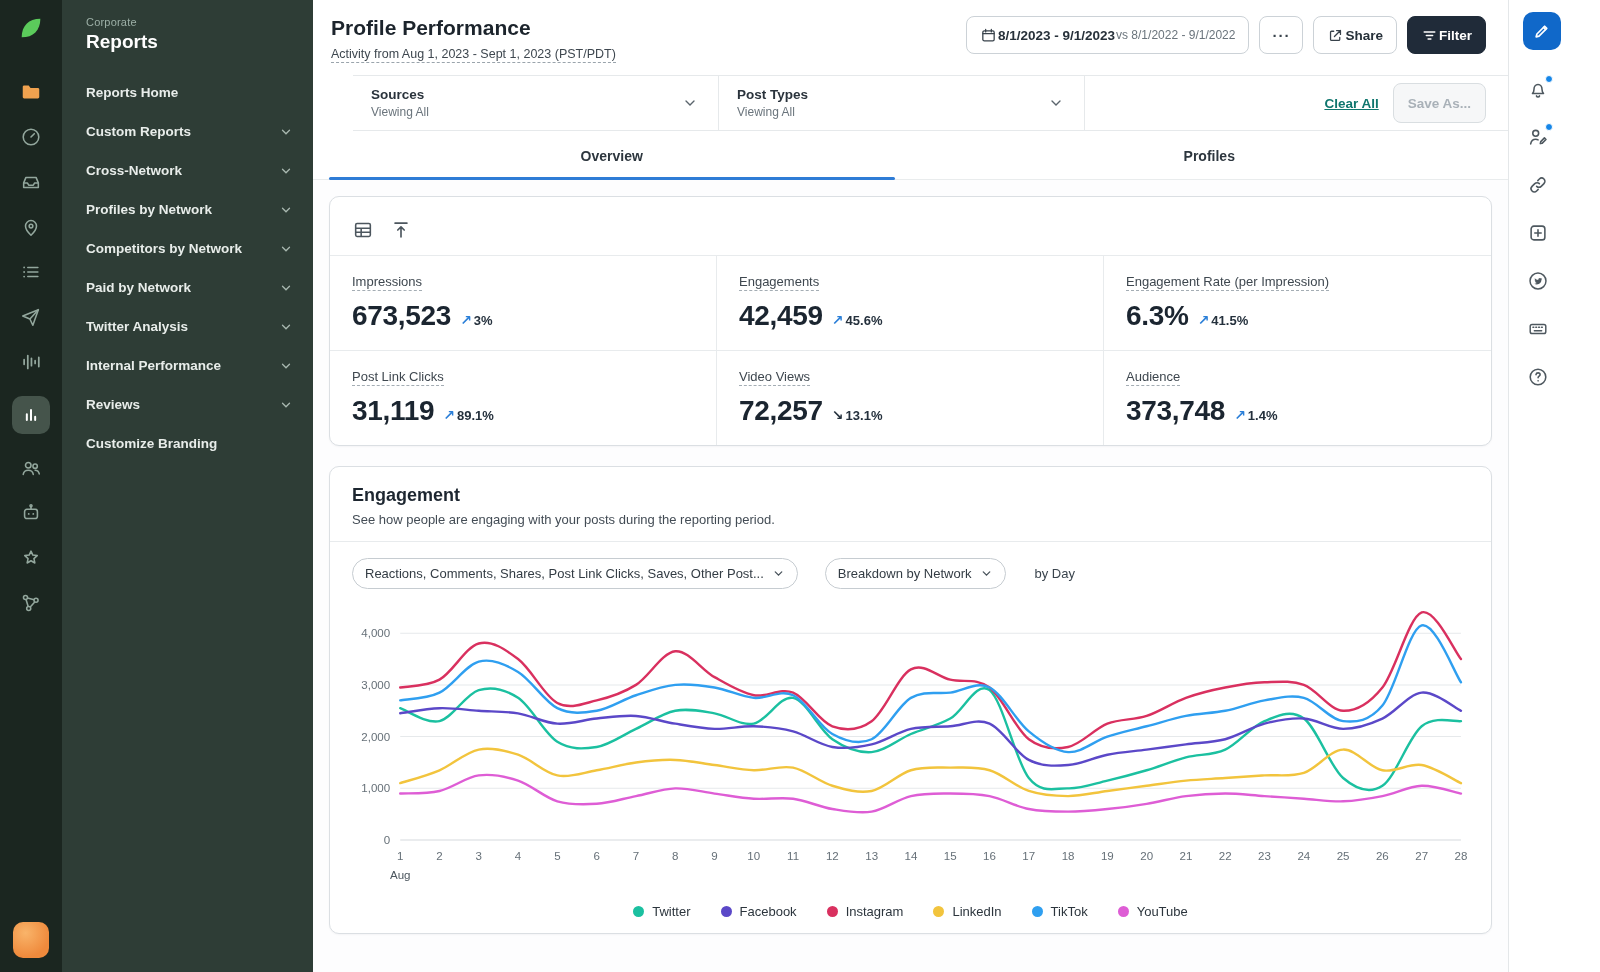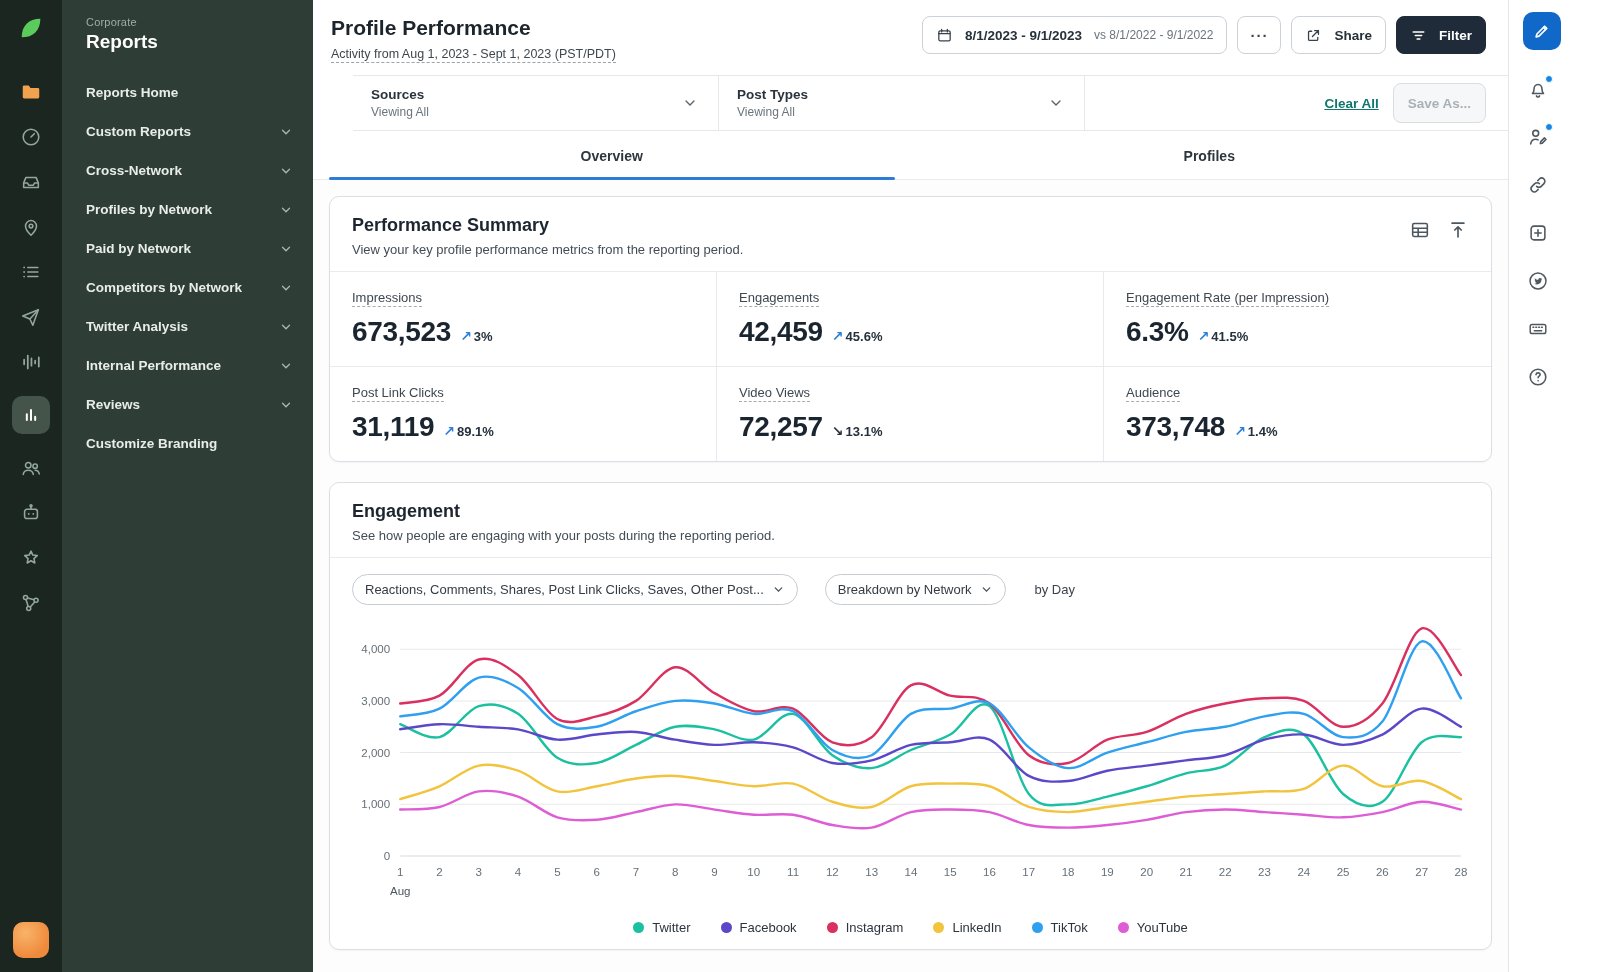--- a/index.html
+++ b/index.html
@@ -30,21 +30,21 @@
 
   
   .main { flex:1 1 auto; min-width:0; display:flex; flex-direction:column; background:#fff; }
 
   .page-header { display:flex; align-items:flex-start; justify-content:space-between;
     padding:16px 22px 12px 18px; }
   .ph-title { font-size:21px; font-weight:700; color:#1c242c; }
   .ph-sub { margin-top:7px; font-size:12.5px; color:#3e474f; display:inline-block;
     border-bottom:1px dashed #9aa4ac; padding-bottom:1px; }
   .ph-right { display:flex; align-items:center; gap:10px; }
-  .btn { display:flex; align-items:center; gap:12px; border:1px solid #ccd2d7;
+  .btn { display:flex; align-items:center; gap:1px; border:1px solid #ccd2d7;
     background:#fff; border-radius:8px; height:38px; padding:0 13px; font-size:13.5px;
     font-weight:700; color:#27313a; cursor:pointer;
     font-family:"Liberation Sans","DejaVu Sans",sans-serif; }
   .btn svg { width:17px; height:17px; color:#38424b; }
   .btn-date .vs { font-weight:400; color:#6a747c; font-size:12px; }
   .btn-more { font-size:15px; letter-spacing:1px; padding:0 12px; color:#3a444d; }
   .btn-filter { background:#202b39; border-color:#202b39; color:#fff; }
   .btn-filter svg { color:#fff; }
 
   
@@ -212,27 +212,27 @@
           <path d="M6 9l6 6 6-6"></path>
         </svg>
     </div>
     <div class="sb-item">
       <span>Profiles by Network</span>
       <svg class="sb-chevron" viewBox="0 0 24 24" fill="none" stroke="currentColor" stroke-width="2.2" stroke-linecap="round">
           <path d="M6 9l6 6 6-6"></path>
         </svg>
     </div>
     <div class="sb-item">
+      <span>Competitors by Network</span>
+      <svg class="sb-chevron" viewBox="0 0 24 24" fill="none" stroke="currentColor" stroke-width="2.2" stroke-linecap="round">
+          <path d="M6 9l6 6 6-6"></path>
+        </svg>
+    </div>
+    <div class="sb-item">
       <span>Paid by Network</span>
-      <svg class="sb-chevron" viewBox="0 0 24 24" fill="none" stroke="currentColor" stroke-width="2.2" stroke-linecap="round">
-          <path d="M6 9l6 6 6-6"></path>
-        </svg>
-    </div>
-    <div class="sb-item">
-      <span>Competitors by Network</span>
       <svg class="sb-chevron" viewBox="0 0 24 24" fill="none" stroke="currentColor" stroke-width="2.2" stroke-linecap="round">
           <path d="M6 9l6 6 6-6"></path>
         </svg>
     </div>
     <div class="sb-item">
       <span>Twitter Analysis</span>
       <svg class="sb-chevron" viewBox="0 0 24 24" fill="none" stroke="currentColor" stroke-width="2.2" stroke-linecap="round">
           <path d="M6 9l6 6 6-6"></path>
         </svg>
     </div>
@@ -314,24 +314,20 @@
 
     <div class="tabs">
       <div class="tab active">Overview</div>
       <div class="tab">Profiles</div>
     </div>
 
     <div class="content">
 
       <section class="card">
         <div class="card-head">
-          <div>
-            <div class="card-title">Performance Summary</div>
-            <div class="card-sub">View your key profile performance metrics from the reporting period.</div>
-          </div>
           <div class="card-actions">
             <svg class="icon-btn" viewBox="0 0 24 24" fill="none" stroke="currentColor" stroke-width="1.7">
               <rect x="4" y="5" width="16" height="14" rx="1.5"></rect>
                 <path d="M4 10h16M10 10v9M4 14.5h16"></path>
             </svg>
             <svg class="icon-btn" viewBox="0 0 24 24" fill="none" stroke="currentColor" stroke-width="1.8" stroke-linecap="round" stroke-linejoin="round">
               <path d="M5.5 4.5h13"></path>
                 <path d="M12 19.5V8.5M8.5 12L12 8.5 15.5 12"></path>
             </svg>
           </div>

